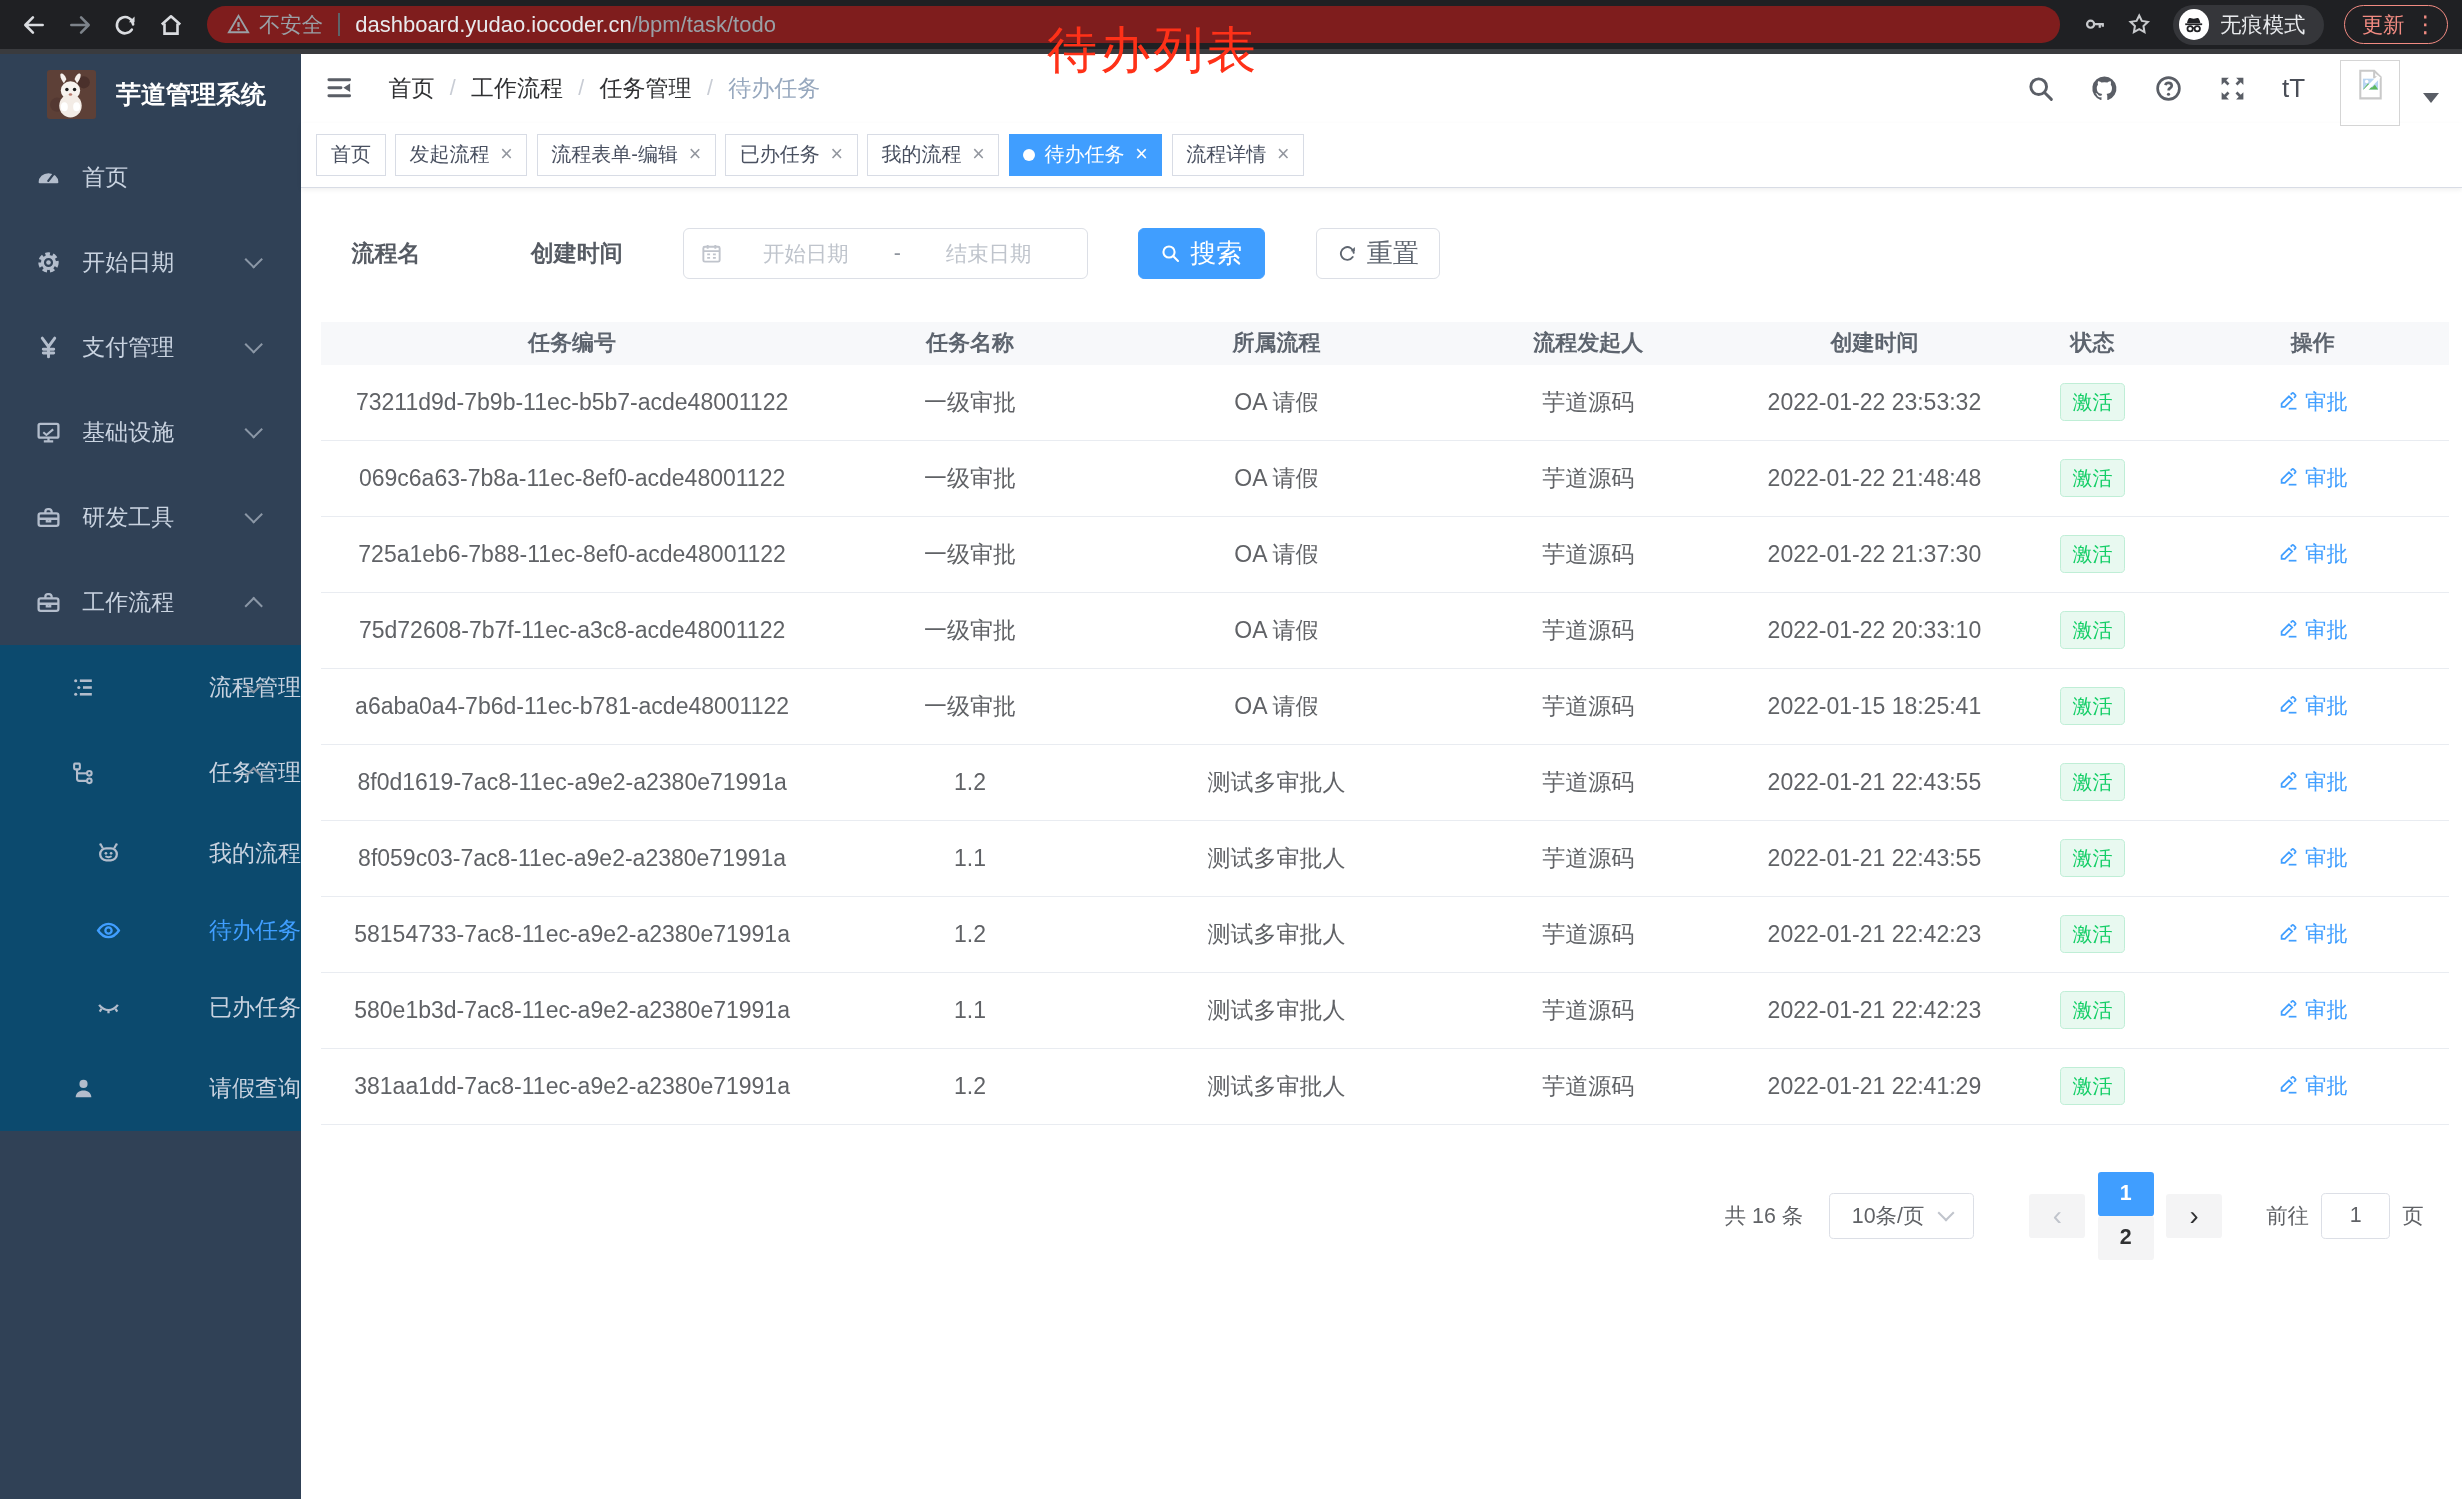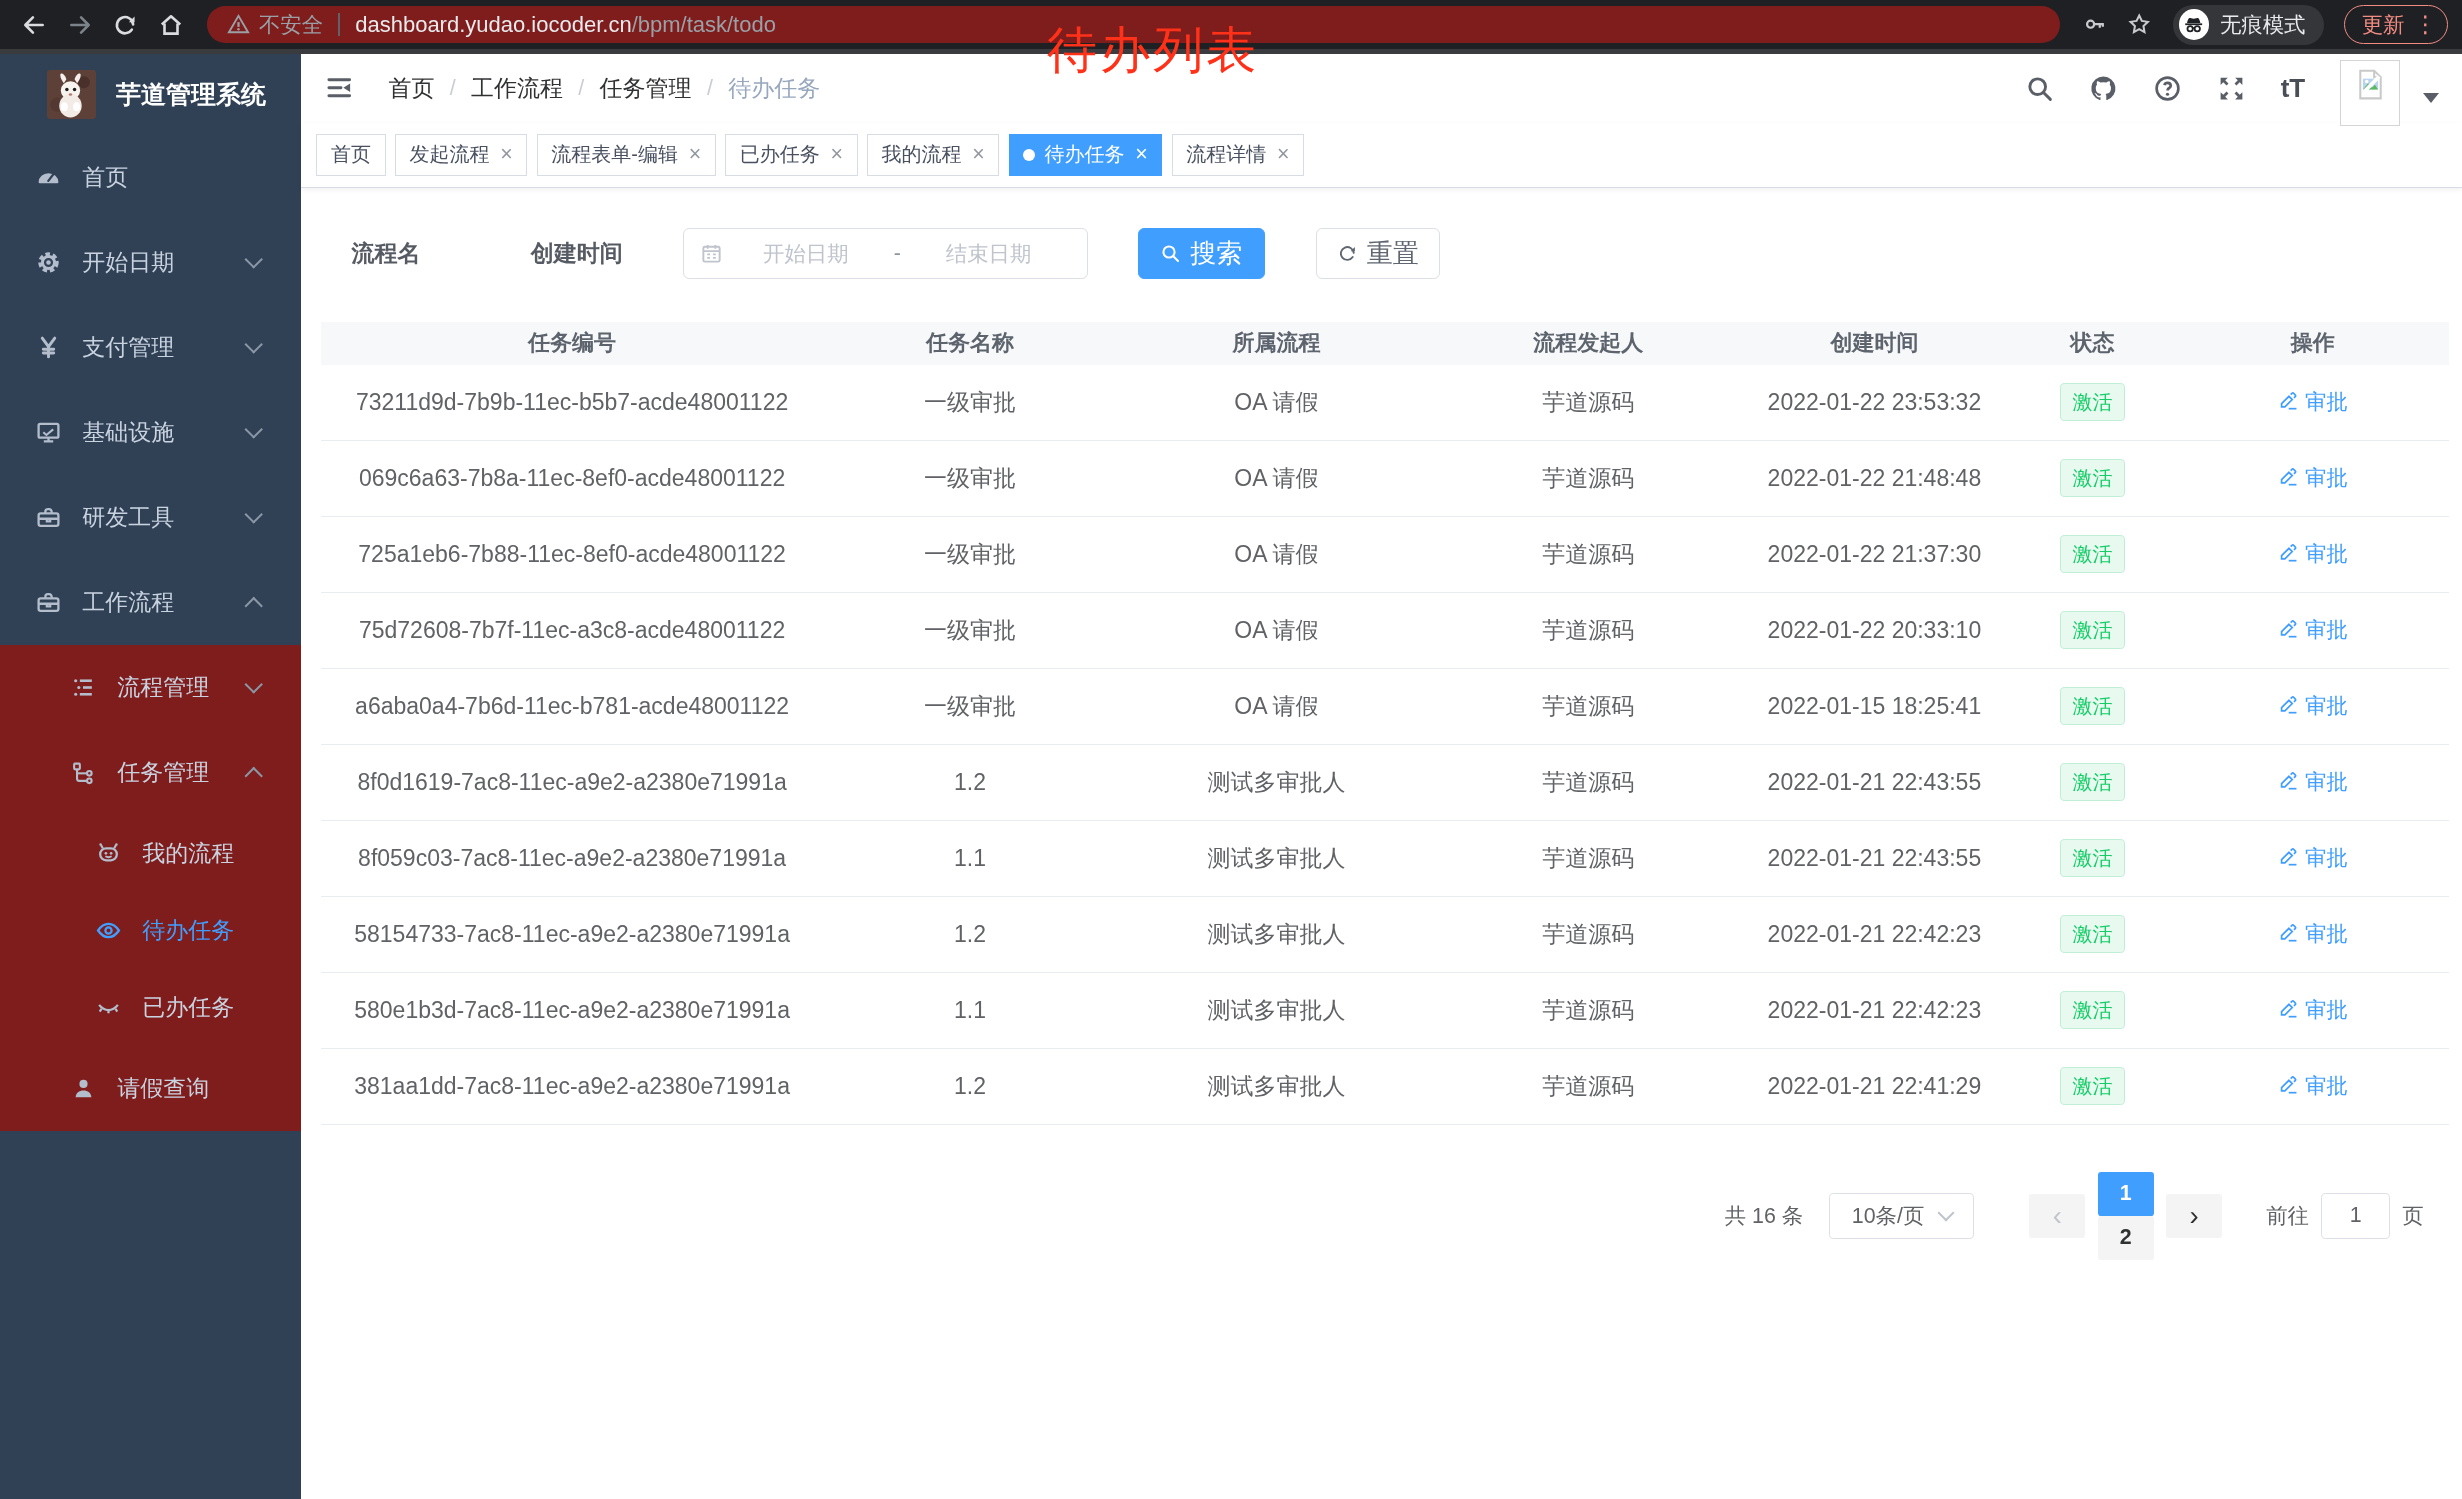--- a/index.html
+++ b/index.html
@@ -39,40 +39,40 @@
   .logo-row{height:81px;display:flex;align-items:center;padding-left:47px;gap:20px;}
   .logo-img{width:49px;height:49px;flex-shrink:0;}
   .logo-title{font-size:25px;font-weight:bold;color:#fff;white-space:nowrap;}
   .mi{display:flex;align-items:center;position:relative;cursor:pointer;white-space:nowrap;}
   .mi .ic{width:32px;display:flex;justify-content:center;margin-right:18.3px;color:#b3bdcc;flex-shrink:0;}
   .mi .ic svg{width:25px;height:25px;}
   .mi .lbl{font-size:23px;}
   .lvl1{height:85px;padding-left:32px;}
   .lvl2{height:85px;padding-left:67px;}
   .lvl3{height:77px;padding-left:92px;}
-  .mi.sub{background:#7f1d1d;}
+  .mi.sub{background:#0c4a6e;justify-content:space-between;}
   .mi.active{color:#409eff;}
   .mi.active .ic{color:#409eff;}
   .chev{position:absolute;right:41px;width:11.4px;height:11.4px;border-right:2.3px solid #8b97a6;
         border-bottom:2.3px solid #8b97a6;transform:rotate(45deg);top:50%;margin-top:-9.2px;}
   .chev.up{transform:rotate(-135deg);margin-top:-3.1px;}
 
   .main{flex:1;display:flex;flex-direction:column;background:#fff;min-width:0;}
 
   
   .hdr{height:69px;display:flex;align-items:center;padding:0 23px;}
   .hamb{color:#5a5e66;display:flex;align-items:center;}
   .hamb svg{width:30.5px;height:27.5px;}
   .crumbs{display:flex;align-items:center;font-size:23px;color:#303133;margin-left:34px;}
   .crumb-sep{color:#c8ccd4;margin:0 15.3px;font-size:21.4px;}
   .crumbs .last{color:#97a8be;}
   .hicons{margin-left:auto;display:flex;align-items:center;gap:35px;color:#5a5e66;}
   .hicons .hic{display:flex;align-items:center;justify-content:center;}
   .hicons .hic svg{width:29px;height:29px;}
-  .tT{font-size:26px;font-weight:bold;color:#4a4e57;}
+  .tT{font-size:26px;font-weight:normal;color:#4a4e57;}
   .avatar{width:58px;height:58px;border:1.5px solid #d5d5d5;background:#fff;display:flex;
           justify-content:center;align-items:flex-start;padding-top:6.1px;margin-top:10.7px;}
   .avatar svg{width:35px;height:35px;}
   .caret{width:0;height:0;border-left:8.4px solid transparent;border-right:8.4px solid transparent;
          border-top:10px solid #5a5e66;margin-left:-12.2px;margin-top:20px;}
 
   
   .tabsbar{height:64px;border-bottom:1.5px solid #d8dce5;box-shadow:0 2.3px 4.6px rgba(0,0,0,.06);
            display:flex;align-items:center;padding:0 15.3px;gap:9.2px;position:relative;z-index:5;}
   .tag{height:40px;display:inline-flex;align-items:center;padding:0 13.7px;border:1.5px solid #d8dce5;

